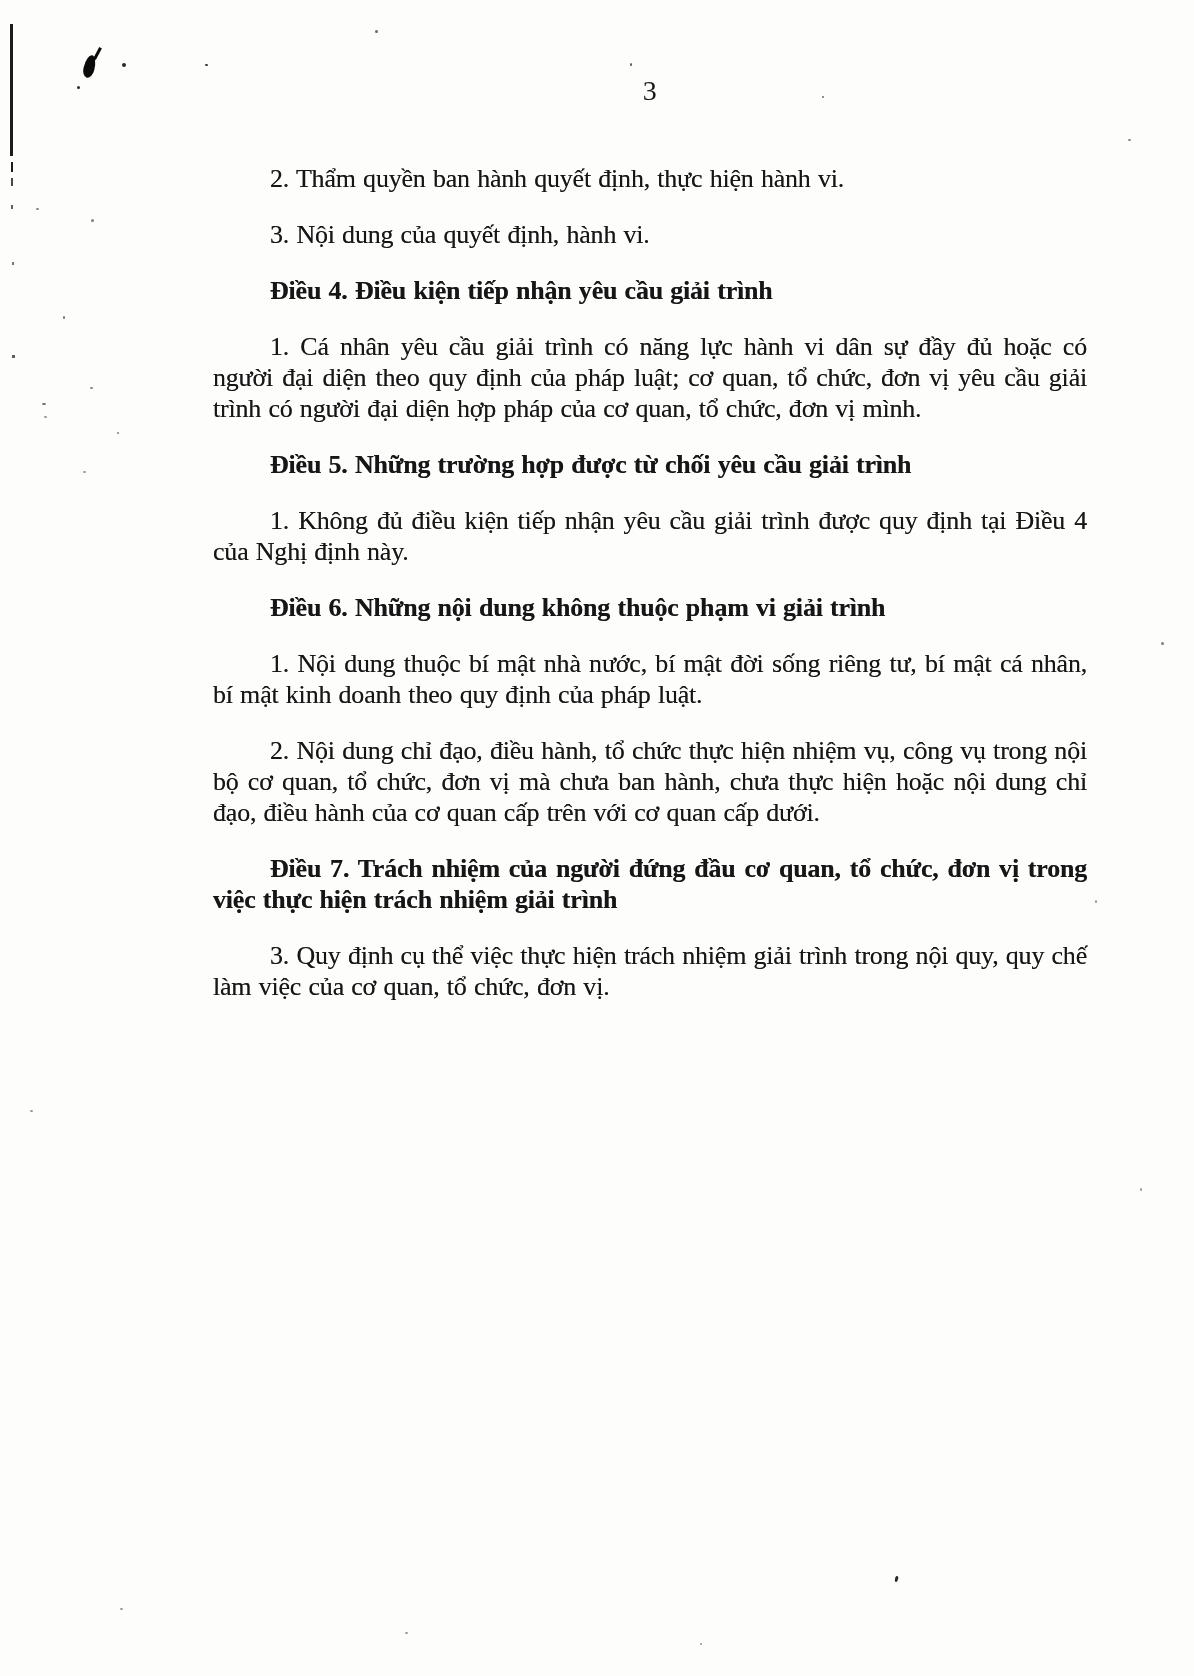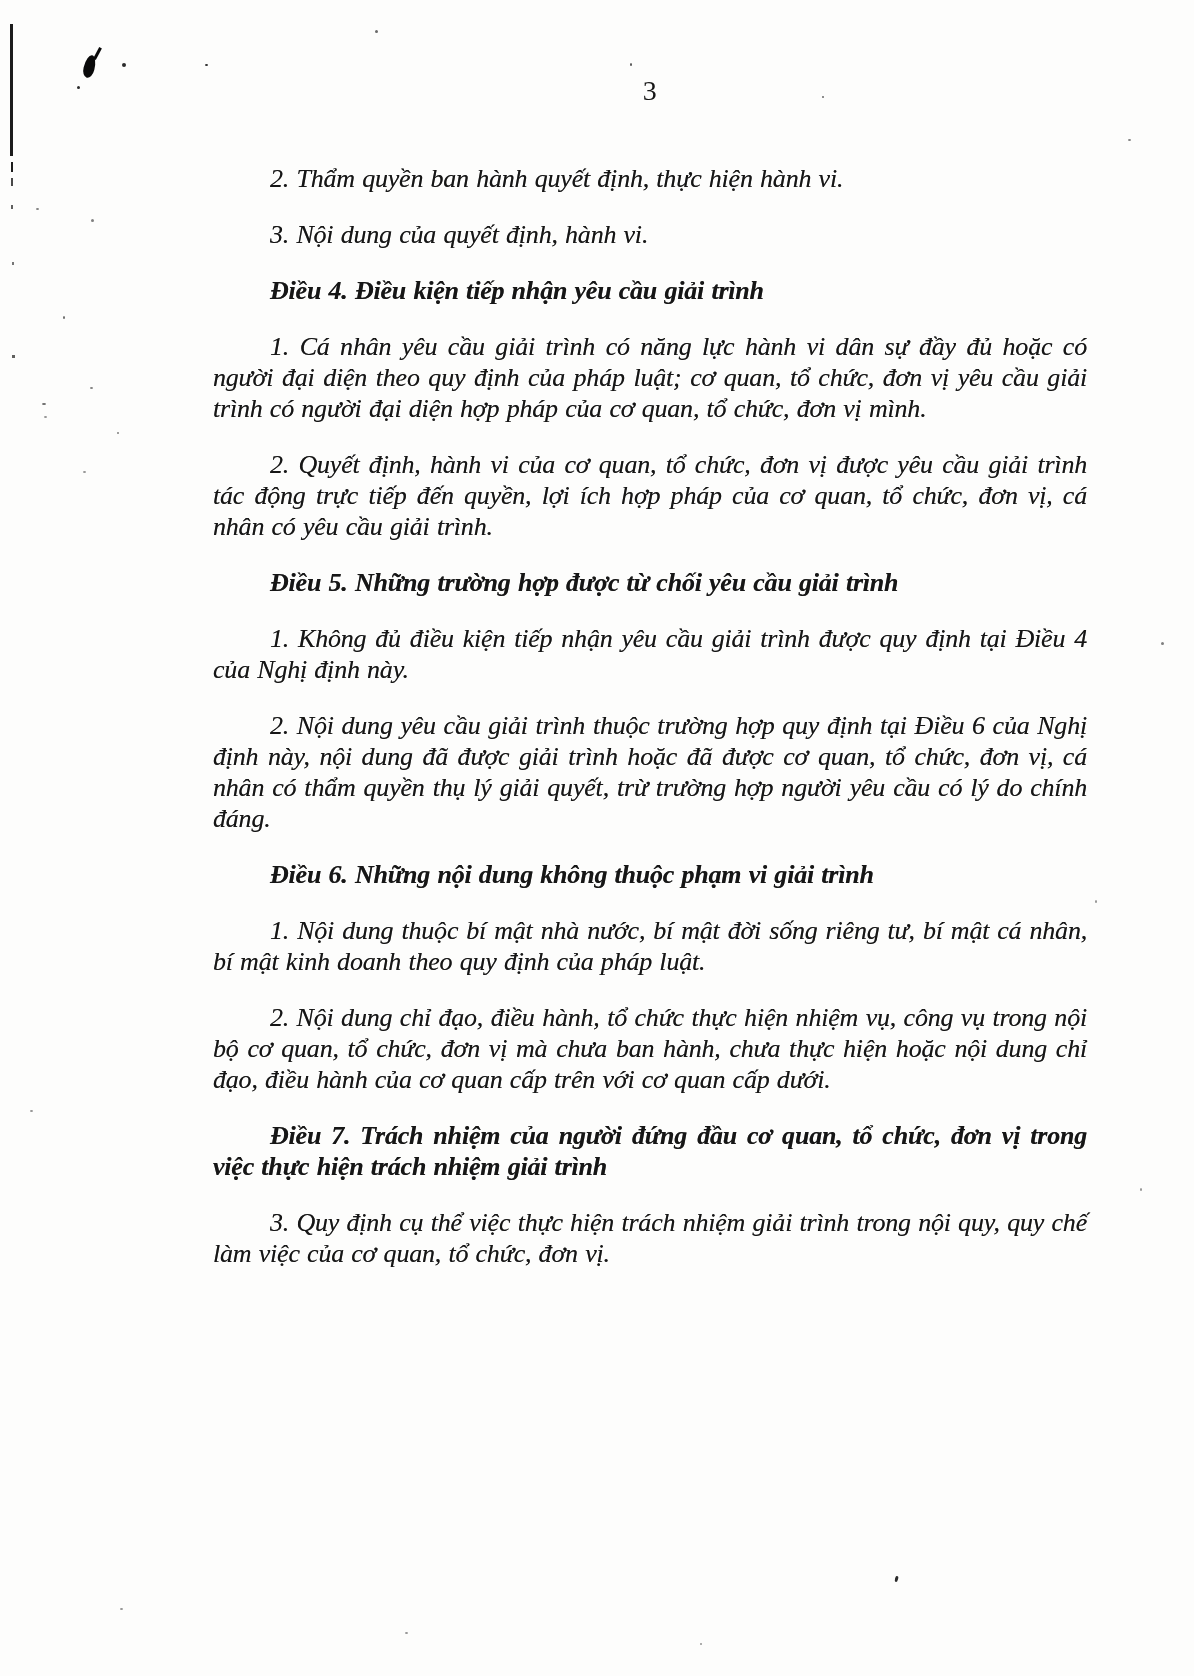--- a/index.html
+++ b/index.html
@@ -29,21 +29,20 @@
   }
   .para {
     font-size: 26px;
     line-height: 31px;
     text-align: justify;
     text-indent: 57px;
     letter-spacing: -0.2px;
     word-spacing: 1px;
     margin: 0 0 25px 0;
     text-shadow: 0 0 0.5px rgba(0,0,0,0.55);
-    font-style: italic;
   }
   .heading {
     font-weight: bold;
     margin-top: 12px;
   }
   
   .artifact { position: absolute; background: #1c1c1c; }
   .vline-main { left: 10px; top: 24px; width: 3px; height: 132px; }
   .vline-dash1 { left: 11px; top: 162px; width: 2px; height: 10px; }
   .vline-dash2 { left: 11px; top: 178px; width: 2px; height: 8px; opacity: .8; }
@@ -98,25 +97,23 @@
 
   <div class="content">
 
     <div class="page-num">3</div>
 
     <p class="para">2. Thẩm quyền ban hành quyết định, thực hiện hành vi.</p>
     <p class="para">3. Nội dung của quyết định, hành vi.</p>
 
     <p class="para heading">Điều 4. Điều kiện tiếp nhận yêu cầu giải trình</p>
     <p class="para">1. Cá nhân yêu cầu giải trình có năng lực hành vi dân sự đầy đủ hoặc có người đại diện theo quy định của pháp luật; cơ quan, tổ chức, đơn vị yêu cầu giải trình có người đại diện hợp pháp của cơ quan, tổ chức, đơn vị mình.</p>
-    <p class="para">2. Quyết định, hành vi của cơ quan, tổ chức, đơn vị được yêu cầu giải trình tác động trực tiếp đến quyền, lợi ích hợp pháp của cơ quan, tổ chức, đơn vị, cá nhân có yêu cầu giải trình.</p>
 
     <p class="para heading">Điều 5. Những trường hợp được từ chối yêu cầu giải trình</p>
     <p class="para">1. Không đủ điều kiện tiếp nhận yêu cầu giải trình được quy định tại Điều 4 của Nghị định này.</p>
-    <p class="para">2. Nội dung yêu cầu giải trình thuộc trường hợp quy định tại Điều 6 của Nghị định này, nội dung đã được giải trình hoặc đã được cơ quan, tổ chức, đơn vị, cá nhân có thẩm quyền thụ lý giải quyết, trừ trường hợp người yêu cầu có lý do chính đáng.</p>
 
     <p class="para heading">Điều 6. Những nội dung không thuộc phạm vi giải trình</p>
     <p class="para">1. Nội dung thuộc bí mật nhà nước, bí mật đời sống riêng tư, bí mật cá nhân, bí mật kinh doanh theo quy định của pháp luật.</p>
     <p class="para">2. Nội dung chỉ đạo, điều hành, tổ chức thực hiện nhiệm vụ, công vụ trong nội bộ cơ quan, tổ chức, đơn vị mà chưa ban hành, chưa thực hiện hoặc nội dung chỉ đạo, điều hành của cơ quan cấp trên với cơ quan cấp dưới.</p>
 
     <p class="para heading">Điều 7. Trách nhiệm của người đứng đầu cơ quan, tổ chức, đơn vị trong việc thực hiện trách nhiệm giải trình</p>
     <p class="para">3. Quy định cụ thể việc thực hiện trách nhiệm giải trình trong nội quy, quy chế làm việc của cơ quan, tổ chức, đơn vị.</p>
 
   </div>
 </div>

